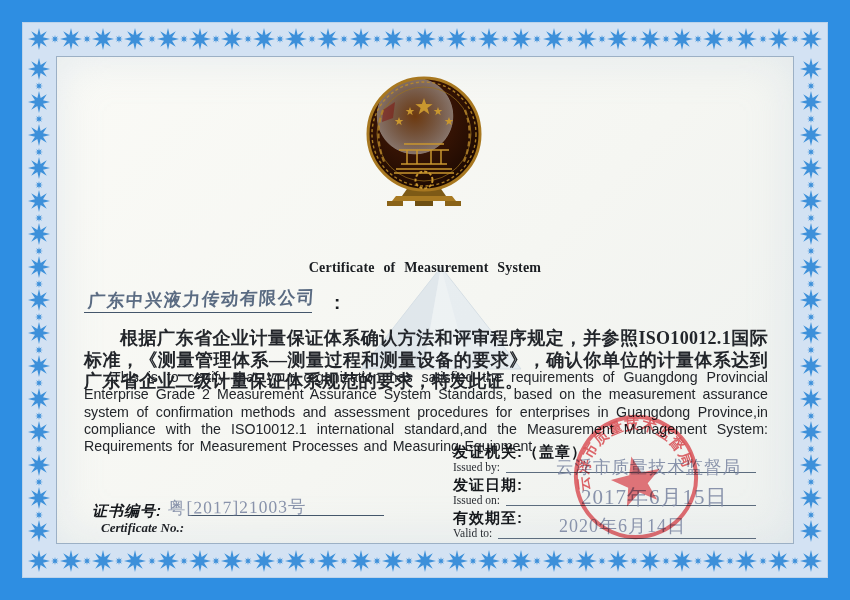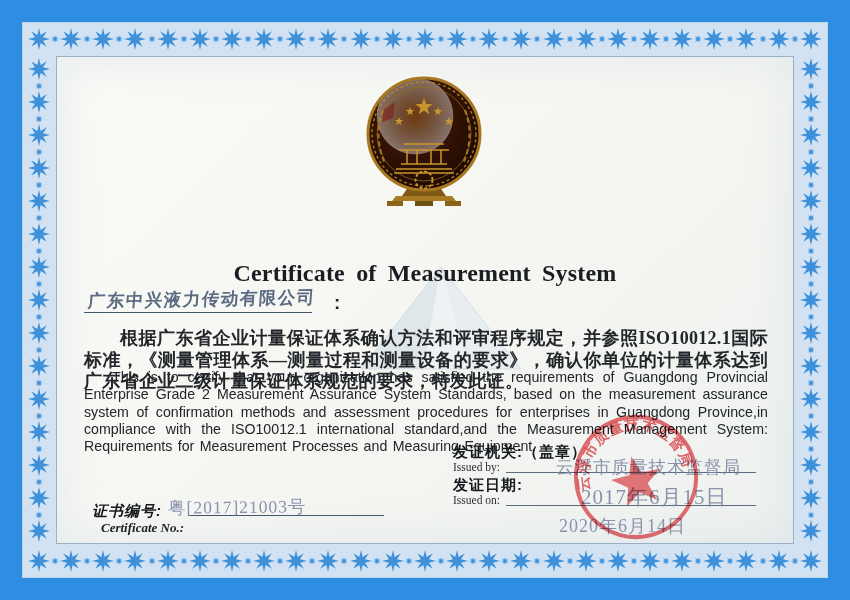--- a/index.html
+++ b/index.html
@@ -27,21 +27,21 @@
   .emblem{left:293px;top:18px;}
 
   .title-cn{
     left:0;right:0;top:160px;text-align:center;
     font-size:38px;font-weight:700;color:#16181b;
     letter-spacing:9px;text-indent:9px;line-height:42px;
   }
   .title-en{
     left:0;right:0;top:204px;text-align:center;
     font-family:"Liberation Serif",serif;font-weight:700;
-    font-size:24px;color:#1a1d21;word-spacing:5px;letter-spacing:.2px;
+    font-size:14px;color:#1a1d21;word-spacing:5px;letter-spacing:.2px;
   }
 
   .recipient{left:28px;top:230px;display:flex;align-items:flex-end;}
   .recipient-line{width:228px;height:26px;border-bottom:1.5px solid #44566b;position:relative;}
   .recipient-name{
     position:absolute;left:4px;bottom:1px;white-space:nowrap;
     font-size:17.5px;font-weight:600;color:#5a6b82;letter-spacing:1.5px;
     transform:rotate(-1deg) skewX(-5deg);
   }
   .recipient-colon{font-size:19px;font-weight:700;color:#1a1d21;margin-left:22px;line-height:20px;}
@@ -638,20 +638,27 @@
         <span class="f-line"></span>
       </div>
     </div>
     <div class="field">
       <div class="f-cn">发证日期:</div>
       <div class="f-row">
         <span class="f-en">Issued on:</span>
         <span class="f-line"></span>
       </div>
     </div>
+    <div class="field">
+      <div class="f-cn">有效期至:</div>
+      <div class="f-row">
+        <span class="f-en">Valid to:</span>
+        <span class="f-line"></span>
+      </div>
+    </div>
   </div>
 
   <div class="certno">
     <div class="c-labels">
       <span class="c-cn">证书编号:</span>
       <span class="c-en">Certificate No.:</span>
     </div>
     <span class="c-line"></span>
   </div>
 

